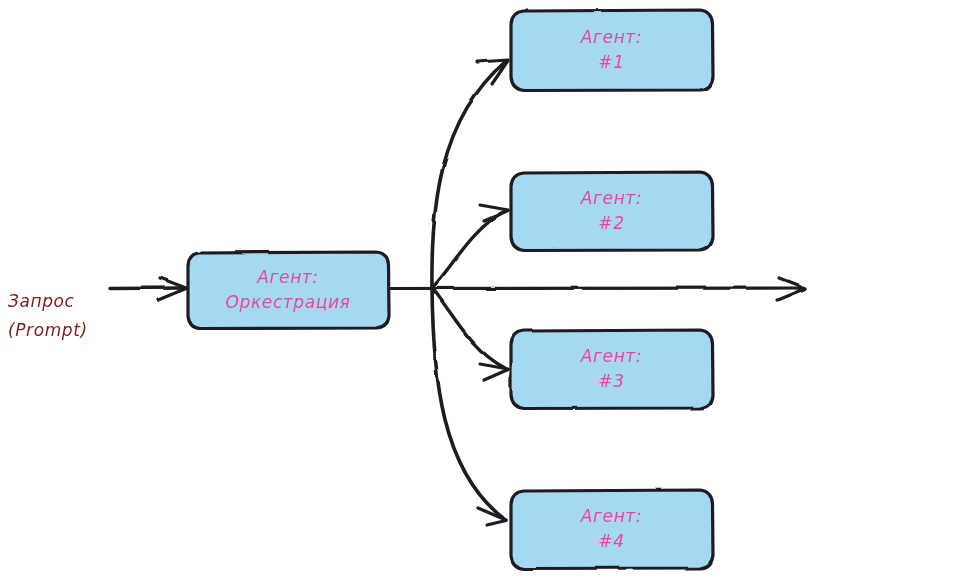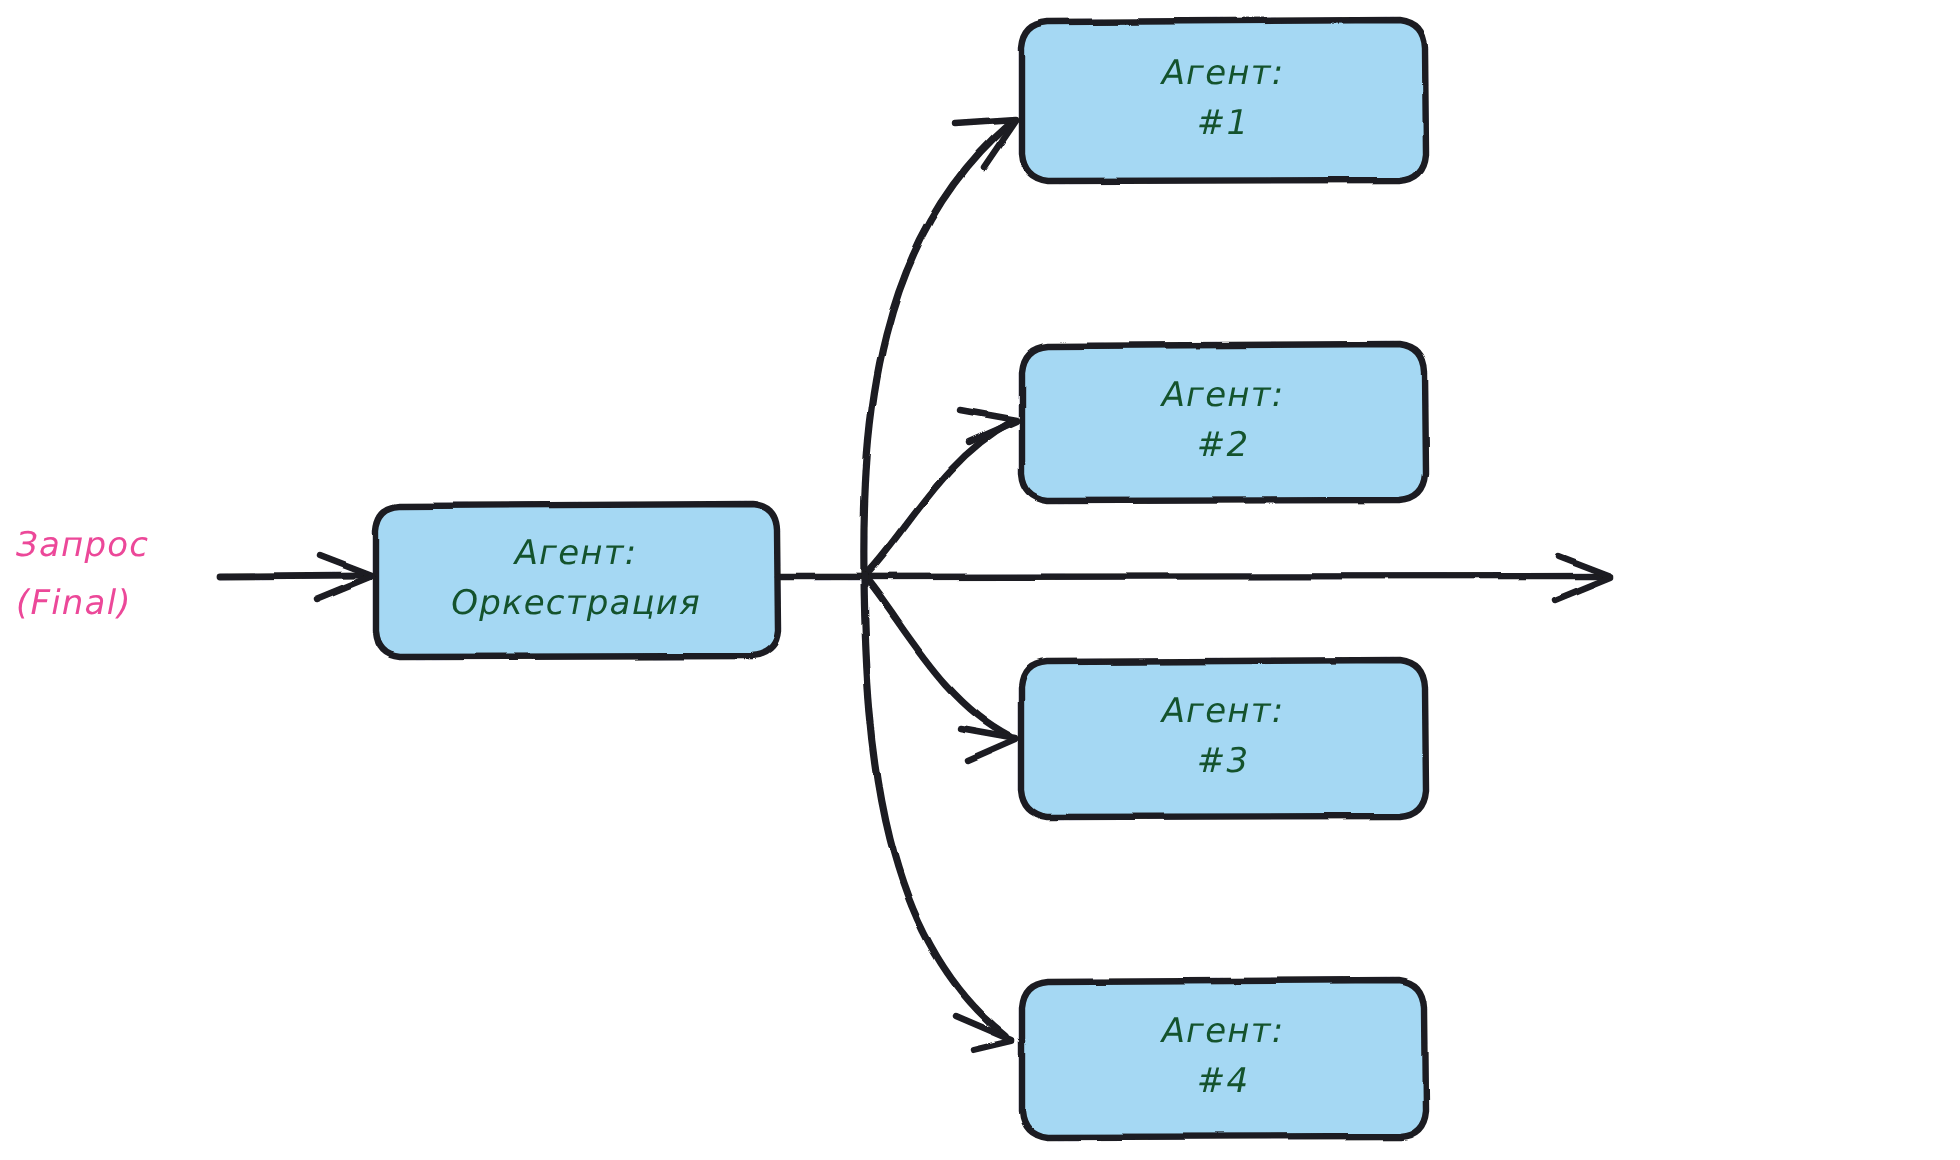--- a/index.html
+++ b/index.html
@@ -24,37 +24,38 @@
   }
   .node-label {
     position: absolute;
     display: flex;
     flex-direction: column;
     align-items: center;
     justify-content: center;
     text-align: center;
     pointer-events: none;
     font-family: "DejaVu Sans", sans-serif;
-    color: #14532d;
+    color: #ec4899;
   }
   .node-label .line1,
   .node-label .line2 {
     display: block;
     white-space: nowrap;
     font-style: italic;
     letter-spacing: 0.6px;
   }
   .node-label .line1 { font-size: 17px; line-height: 25px; }
   .node-label .line2 { font-size: 17px; line-height: 25px; }
 
   .edge-text {
     position: absolute;
     font-family: "DejaVu Sans", sans-serif;
-    color: #ec4899;
+    color: #7f1d1d;
     pointer-events: none;
+    margin-top: 28px;
   }
   .edge-text .line1,
   .edge-text .line2 {
     display: block;
     white-space: nowrap;
     font-size: 17px;
     line-height: 29px;
     font-style: italic;
     letter-spacing: 0.6px;
   }
@@ -163,19 +164,19 @@
     <span class="line2">#3</span>
   </div>
 
   <div class="node-label" id="node-agent-4">
     <span class="line1">Агент:</span>
     <span class="line2">#4</span>
   </div>
 
   <div class="edge-text" id="label-prompt">
     <span class="line1">Запрос</span>
-    <span class="line2">(Final)</span>
+    <span class="line2">(Prompt)</span>
   </div>
 
   <div class="edge-text" id="label-final-response">
   </div>
 
 </div>
 
 </body></html>

